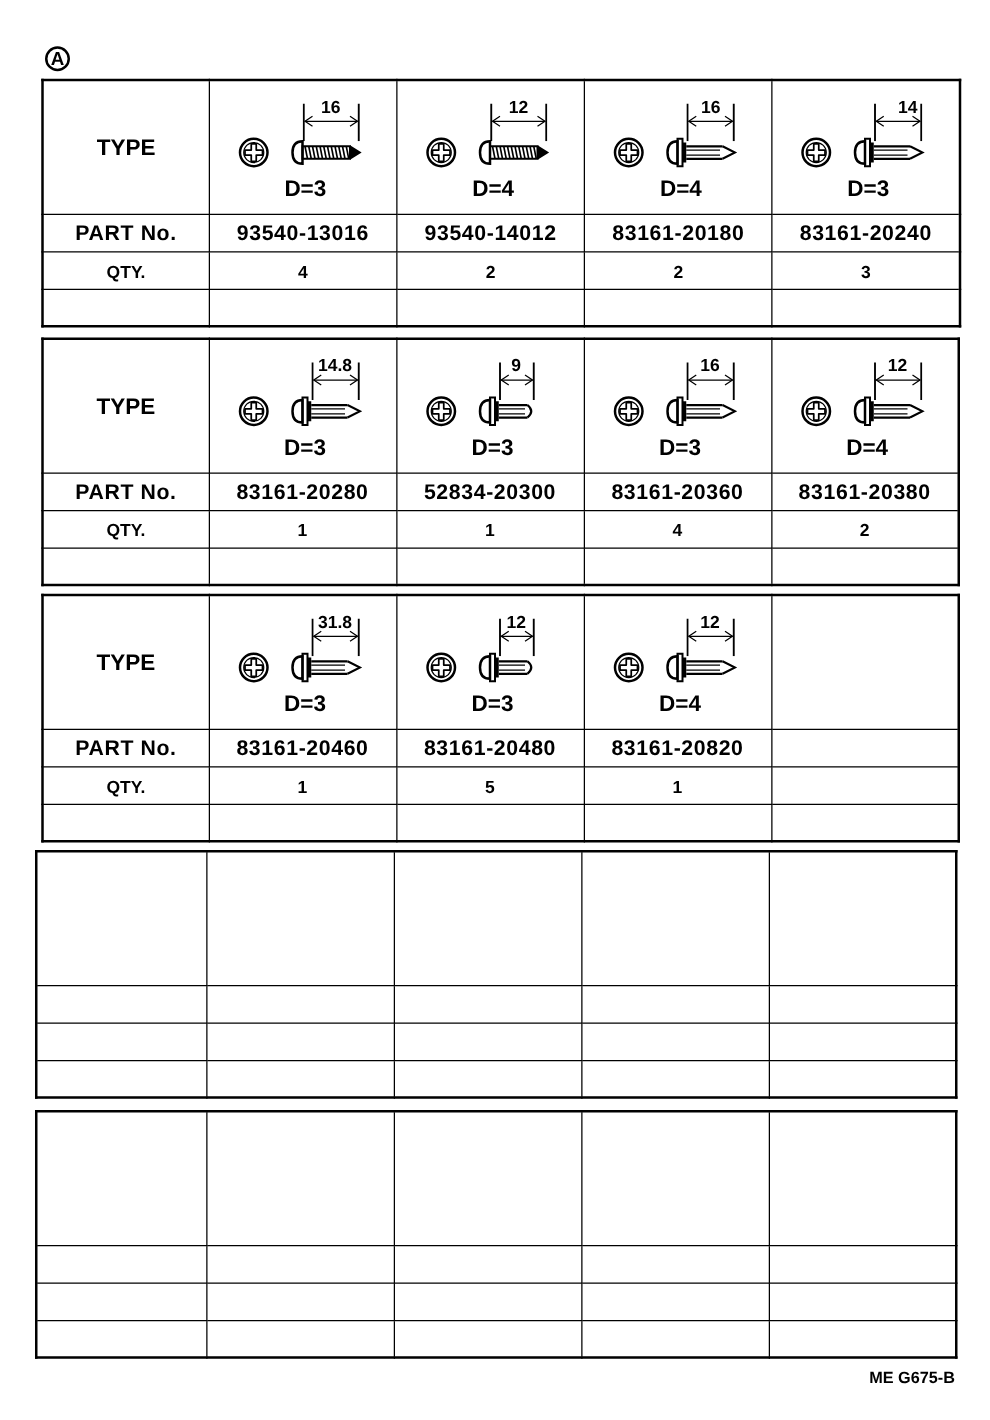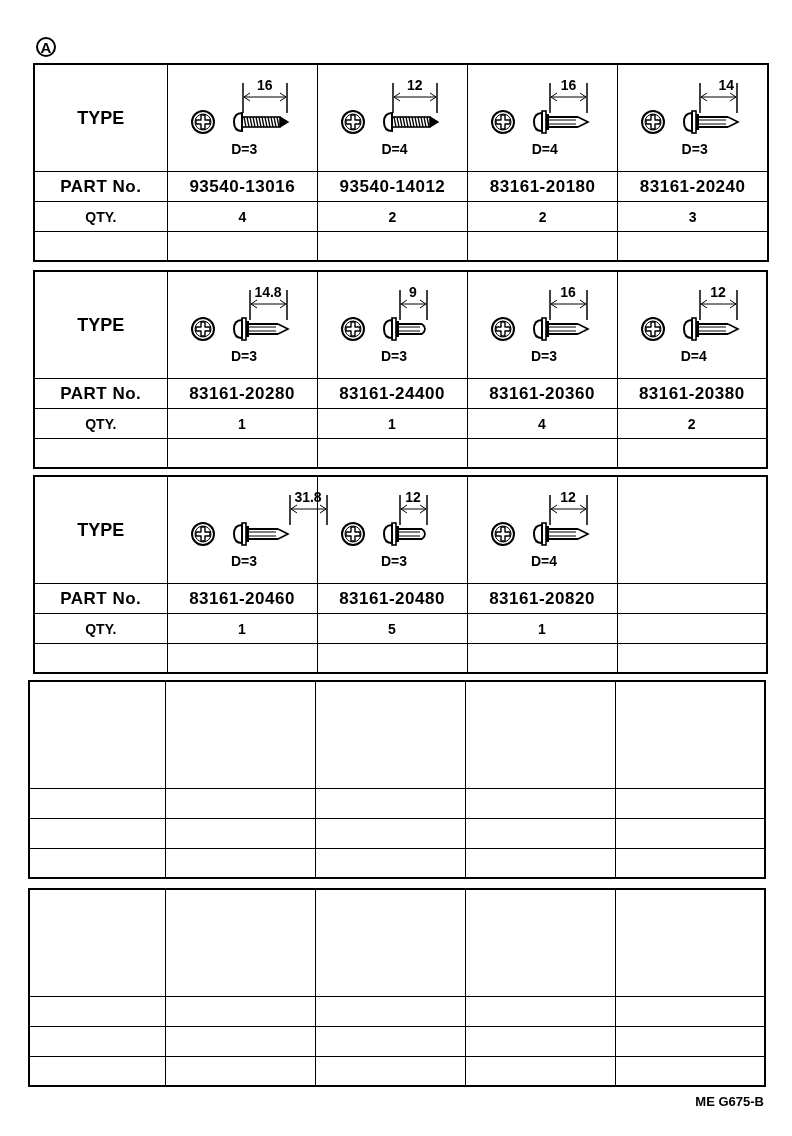--- a/index.html
+++ b/index.html
@@ -20,21 +20,21 @@
   table.parts tr.qty-row td { height:29px; font-weight:bold; font-size:14px; }
   table.parts tr.blank-row td { height:28px; }
   table.parts col.c0 { width:133px; }
   table.parts col.cn { width:150px; }
 
   .type-cell { position:relative; width:100%; height:106px; }
   .dim { position:absolute; top:14px; height:30px; }
   .dim .dim-label { position:absolute; top:-2px; left:0; right:0; text-align:center; font-weight:bold; font-size:14px; }
   .dim svg { position:absolute; top:0; left:0; }
   .screw-icon { position:absolute; top:44px; }
-  .diam { position:absolute; top:76px; left:4px; right:0; text-align:center; font-weight:bold; font-size:14px; }
+  .diam { position:absolute; top:76px; left:4px; right:0; text-align:center; font-weight:bold; font-size:18px; }
 
   .footer { position:absolute; right:28px; top:1094px; font-weight:bold; font-size:13px; }
 </style>
 </head>
 <body>
 
 <div class="title">
   <span class="circle-a">A</span>
 </div>
 
@@ -330,21 +330,21 @@
                 <line x1="17" y1="15" x2="44" y2="15" stroke="#000" stroke-width="1"></line>
                 <path d="M46 8 L50 10 L56 13 L50 16 L46 18" fill="none" stroke="#000" stroke-width="1.6"></path>
               </svg></span>
             <div class="diam">D=4</div>
           </div>
         </td>
   </tr>
   <tr class="part-row">
     <td class="head">PART No.</td>
     <td>83161-20280</td>
-    <td>83161-24400</td>
+    <td>52834-20300</td>
     <td>83161-20360</td>
     <td>83161-20380</td>
   </tr>
   <tr class="qty-row">
     <td class="head">QTY.</td>
     <td>1</td>
     <td>1</td>
     <td>4</td>
     <td>2</td>
   </tr>
@@ -364,21 +364,21 @@
       <col class="cn">
       <col class="cn">
       <col class="cn">
       <col class="cn">
     </colgroup>
   <tbody>
       <tr class="type-row">
     <td class="head">TYPE</td>
     <td>
           <div class="type-cell">
-            <div class="dim" style="left: 81px; width: 39px; margin-left: 40px;">
+            <div class="dim" style="left: 81px; width: 39px;">
               <svg width="39" height="34">
                 <line x1="1" y1="4" x2="1" y2="34" stroke="#000" stroke-width="1.5"></line>
                 <line x1="38" y1="4" x2="38" y2="34" stroke="#000" stroke-width="1.5"></line>
                 <line x1="2" y1="18" x2="37" y2="18" stroke="#000" stroke-width="1"></line>
                 <path d="M8 14 L2 18 L8 22" fill="none" stroke="#000" stroke-width="1"></path>
                 <path d="M31 14 L37 18 L31 22" fill="none" stroke="#000" stroke-width="1"></path>
               </svg>
               <span class="dim-label">31.8</span>
             </div>
             <span class="screw-icon" style="left: 22px;"><svg width="26" height="26" viewBox="0 0 26 26">

